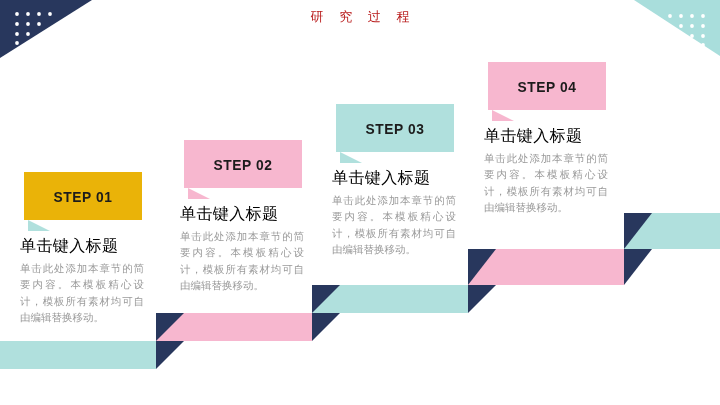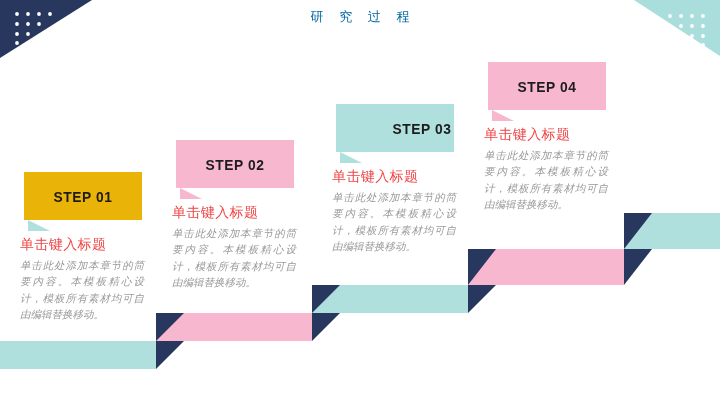--- a/index.html
+++ b/index.html
@@ -71,45 +71,44 @@
     bottom: -11px;
     width: 0;
     height: 0;
     border-style: solid;
     border-width: 11px 0 0 22px;
     border-color: transparent transparent transparent currentColor;
   }
 
   .step-title {
     margin: 16px 0 3px 4px;
-    font-size: 14px;
-    color: #ef4444;
+    font-size: 16px;
+    color: #000000;
     letter-spacing: 0.4px;
     white-space: nowrap;
   }
   .step-body {
     margin: 0 0 0 4px;
     width: 124px;
     font-size: 10.5px;
     line-height: 1.55;
     color: #9a9a9a;
     text-align: justify;
     text-justify: inter-character;
-    font-style: italic;
   }
 
   
   #page-title {
     position: absolute;
     left: 0;
     right: 0;
     top: 8px;
     text-align: center;
     font-size: 13px;
-    color: #0369a1;
+    color: #b91c1c;
     letter-spacing: 6px;
     text-indent: 6px;
   }
 </style>
 </head>
 <body>
 
 <div id="slide">
 
   <svg class="corner-svg" id="corner-tl" width="92" height="58" viewBox="0 0 92 58">
@@ -169,31 +168,31 @@
 
   <div class="step-block" style="left:16px; top:172px;">
     <div class="bubble" style="background:#eab308; color:#b0e0dd;">
       <span class="bubble-label">STEP 01</span>
       <span class="bubble-tail"></span>
     </div>
     <div class="step-title">单击键入标题</div>
     <div class="step-body">单击此处添加本章节的简要内容。本模板精心设计，模板所有素材均可自由编辑替换移动。</div>
   </div>
 
-  <div class="step-block" style="left:168px; top:140px;">
+  <div class="step-block" style="left:176px; top:140px;">
     <div class="bubble" style="background:#f7b7cf; color:#f7b7cf;">
       <span class="bubble-label">STEP 02</span>
       <span class="bubble-tail"></span>
     </div>
     <div class="step-title">单击键入标题</div>
     <div class="step-body">单击此处添加本章节的简要内容。本模板精心设计，模板所有素材均可自由编辑替换移动。</div>
   </div>
 
   <div class="step-block" style="left:328px; top:104px;">
-    <div class="bubble" style="background:#b0e0dd; color:#b0e0dd;justify-content:flex-end;">
+    <div class="bubble" style="background:#b0e0dd; color:#b0e0dd;">
       <span class="bubble-label">STEP 03</span>
       <span class="bubble-tail"></span>
     </div>
     <div class="step-title">单击键入标题</div>
     <div class="step-body">单击此处添加本章节的简要内容。本模板精心设计，模板所有素材均可自由编辑替换移动。</div>
   </div>
 
   <div class="step-block" style="left:480px; top:62px;">
     <div class="bubble" style="background:#f7b7cf; color:#f7b7cf;">
       <span class="bubble-label">STEP 04</span>

